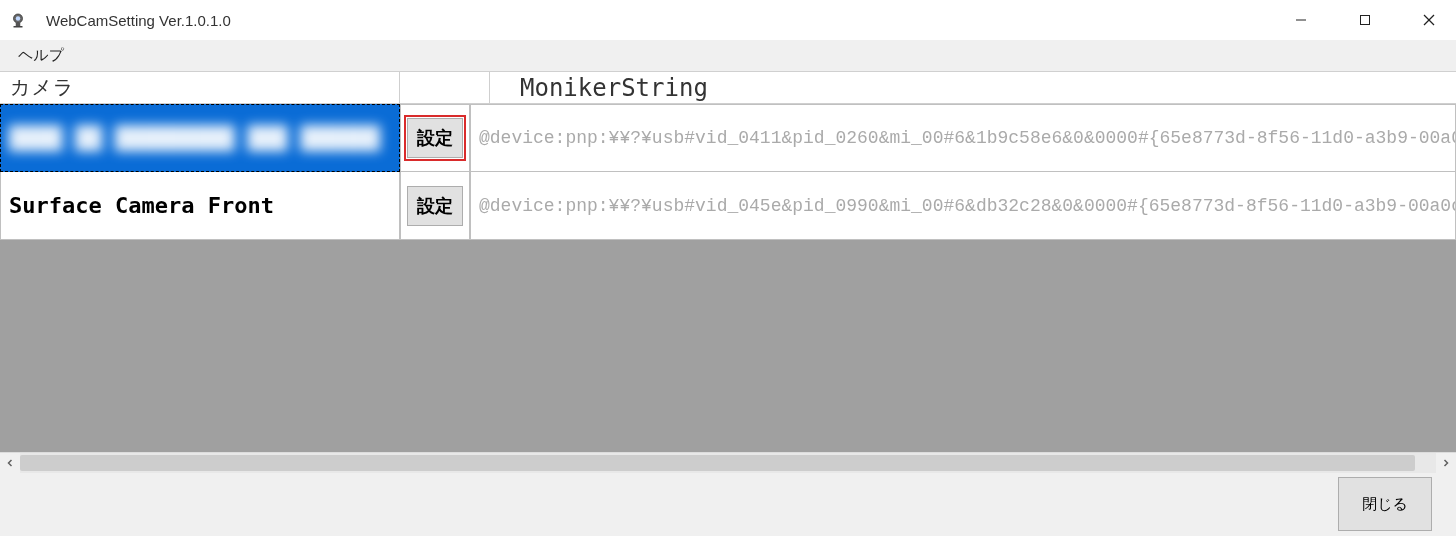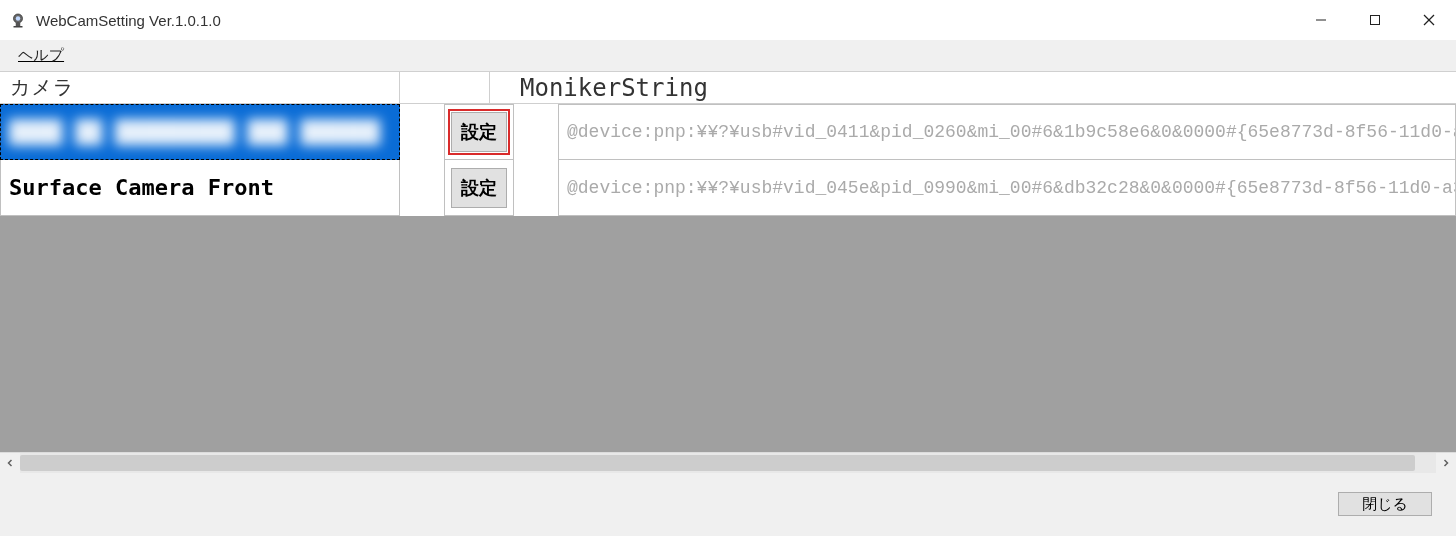--- a/index.html
+++ b/index.html
@@ -16,20 +16,21 @@
     display: flex;
     flex-direction: column;
     font-size: 14px;
   }
   .titlebar {
     display: flex;
     align-items: center;
     height: 40px;
     background: #ffffff;
     padding-left: 8px;
+    gap: 10px;
   }
   .titlebar .icon {
     width: 20px;
     height: 20px;
     margin-right: 8px;
     display: inline-flex;
     align-items: center;
     justify-content: center;
   }
   .titlebar .title {
@@ -50,21 +51,20 @@
     color: #333;
     cursor: default;
   }
   .menubar {
     height: 32px;
     border-bottom: 1px solid #d0d0d0;
     background: #f0f0f0;
     display: flex;
     align-items: center;
     padding-left: 10px;
-    text-decoration: underline;
   }
   .menuitem {
     font-size: 15px;
     color: #222;
     padding: 4px 8px;
   }
 
   .grid-wrapper {
     flex: 1;
     display: flex;
@@ -107,23 +107,22 @@
   }
 
   .grid-body {
     flex: 1;
     background: #a0a0a0;
     min-height: 0;
     position:relative;
   }
   .row {
     display:flex;
-    height:56px;
+    height:68px;
     background:#ffffff;
-    gap:44px;
   }
   .cell-camera {
     width: 400px;
     border:1px solid #c0c0c0;
     display:flex;
     align-items:center;
     padding: 9px 8px;
     font-family: "MS Gothic", monospace;
     font-size: 22px;
     font-weight: bold;
@@ -222,21 +221,21 @@
     height: 64px;
     background:#f0f0f0;
     display:flex;
     justify-content:flex-end;
     align-items:center;
     padding-right:24px;
     flex-shrink:0;
   }
   .close-btn{
     width:94px;
-    height:24px;
+    height:54px;
     background:#e1e1e1;
     border:1px solid #adadad;
     font-size:15px;
     font-family:"Meiryo","MS Gothic",sans-serif;
     cursor:default;
   }
   svg.webcam-icon{width:18px;height:18px;}
 </style>
 </head>
 <body>

